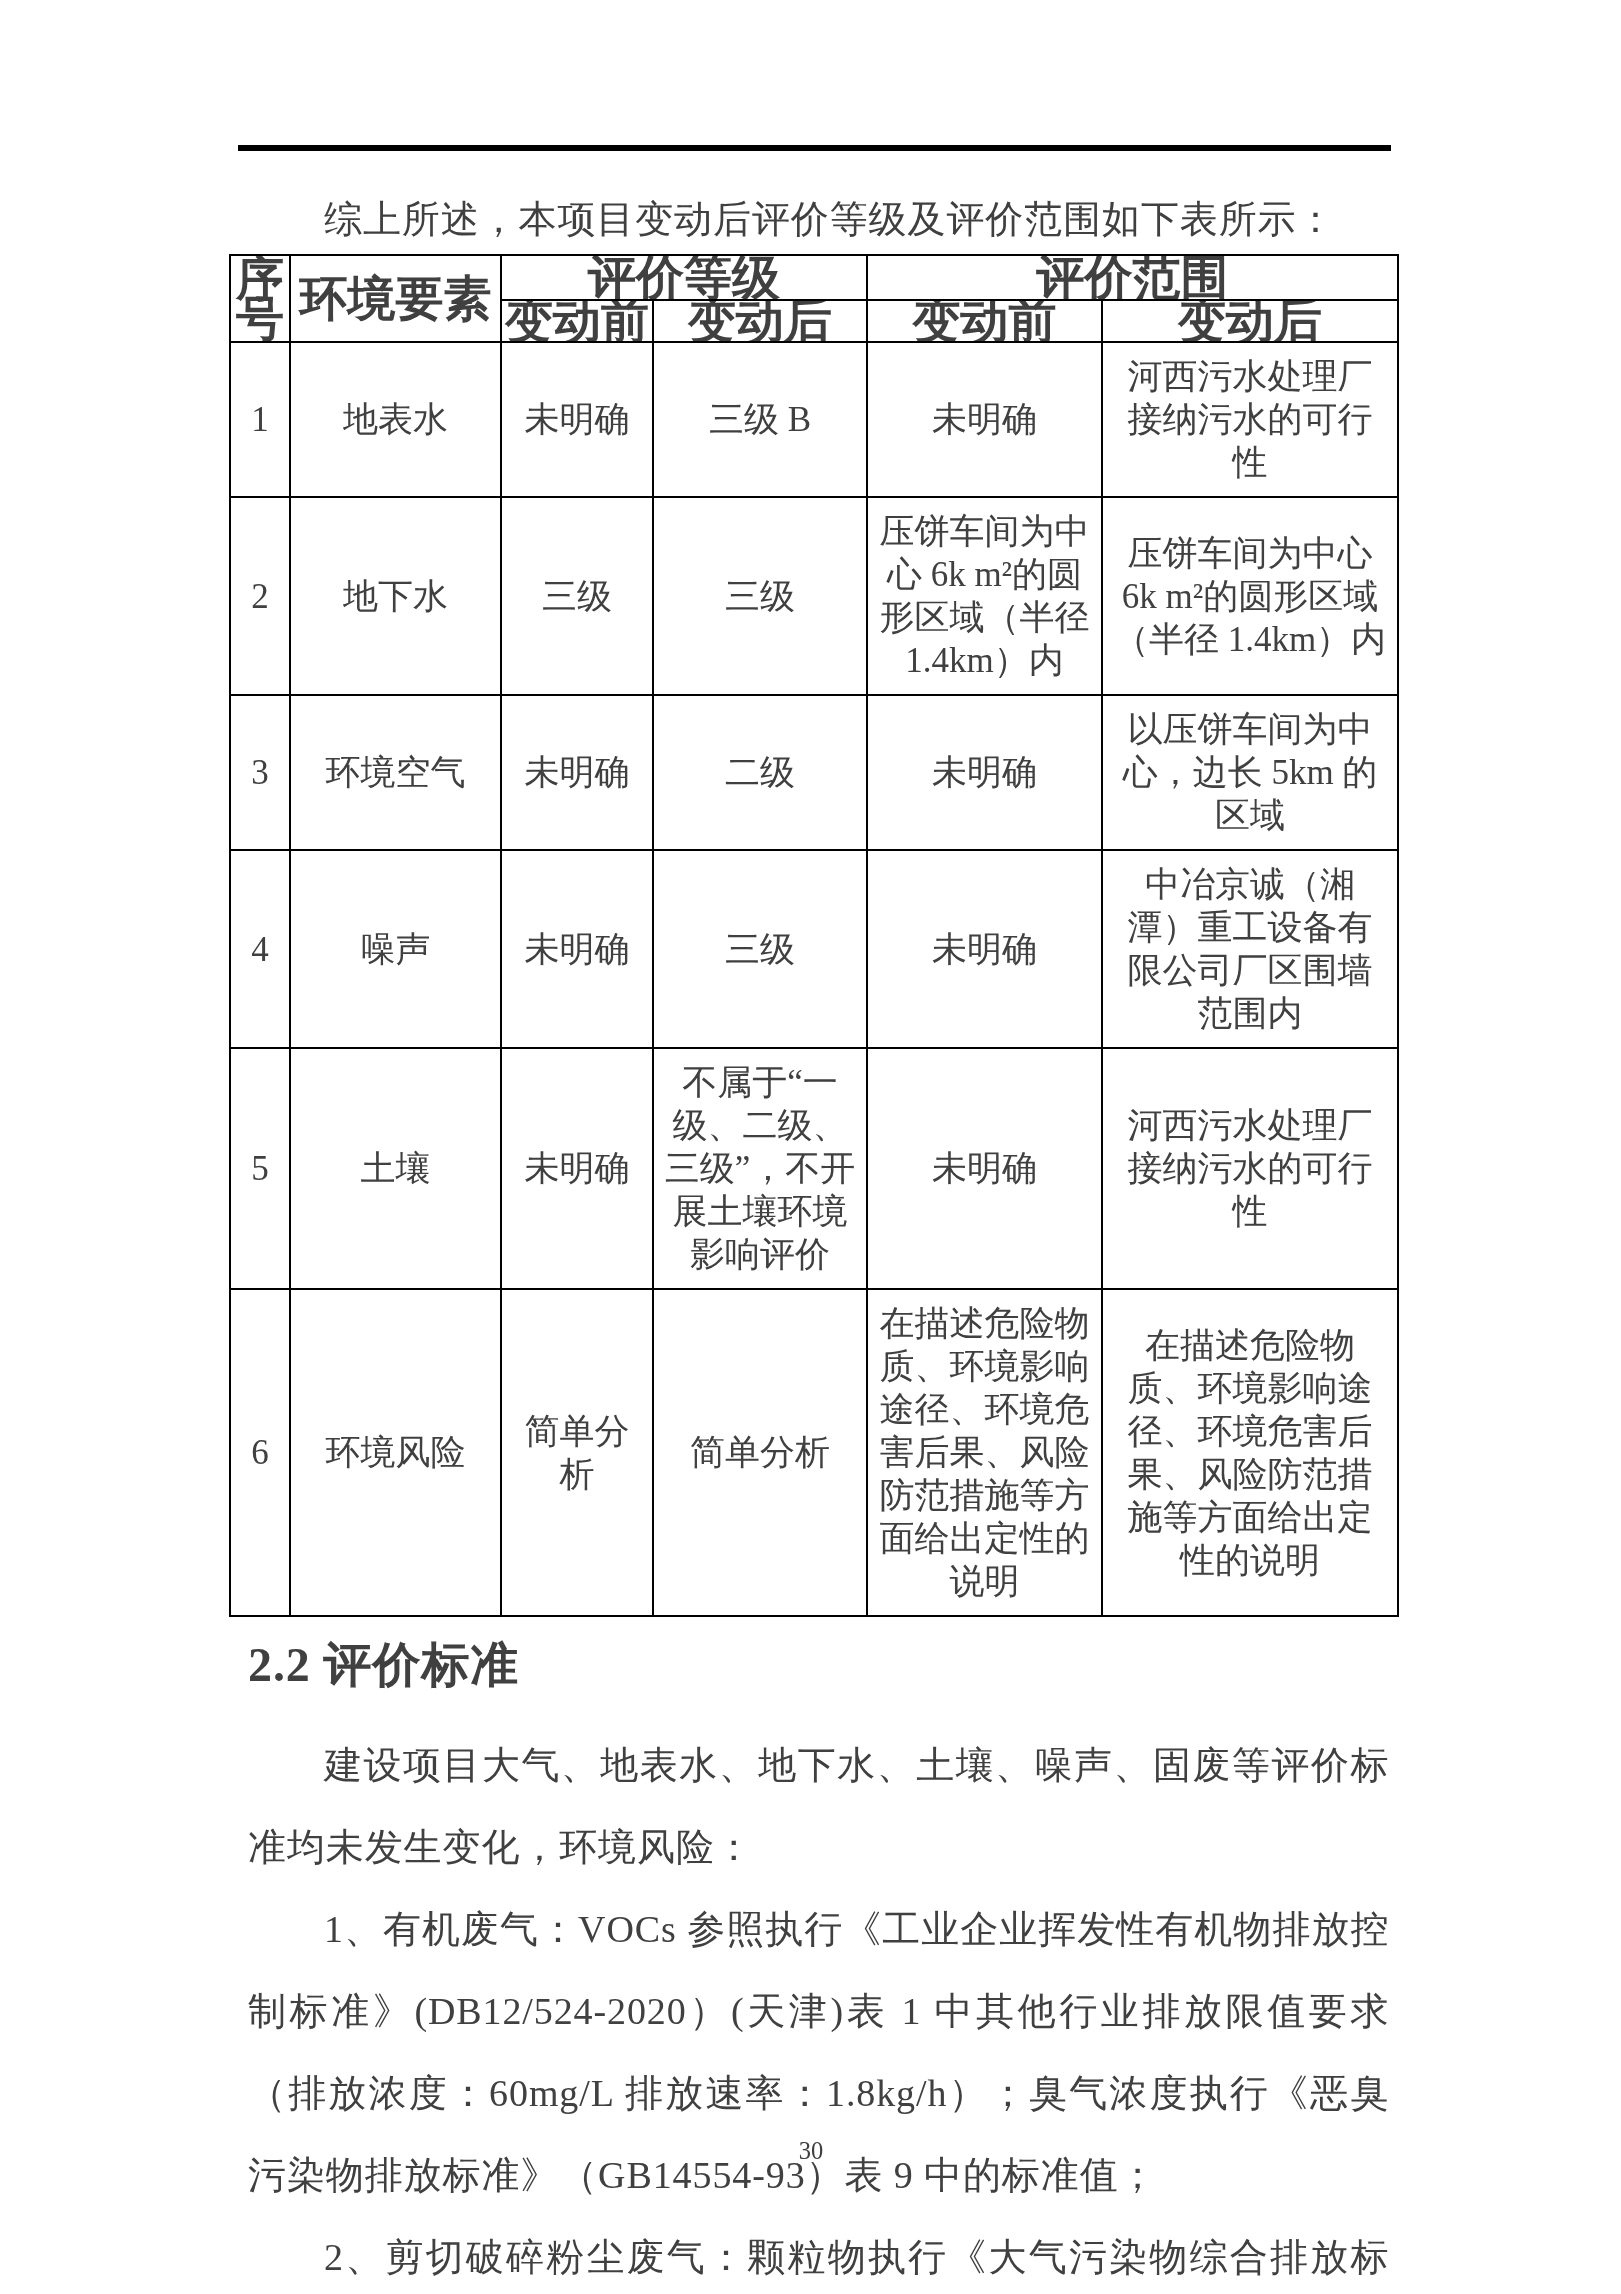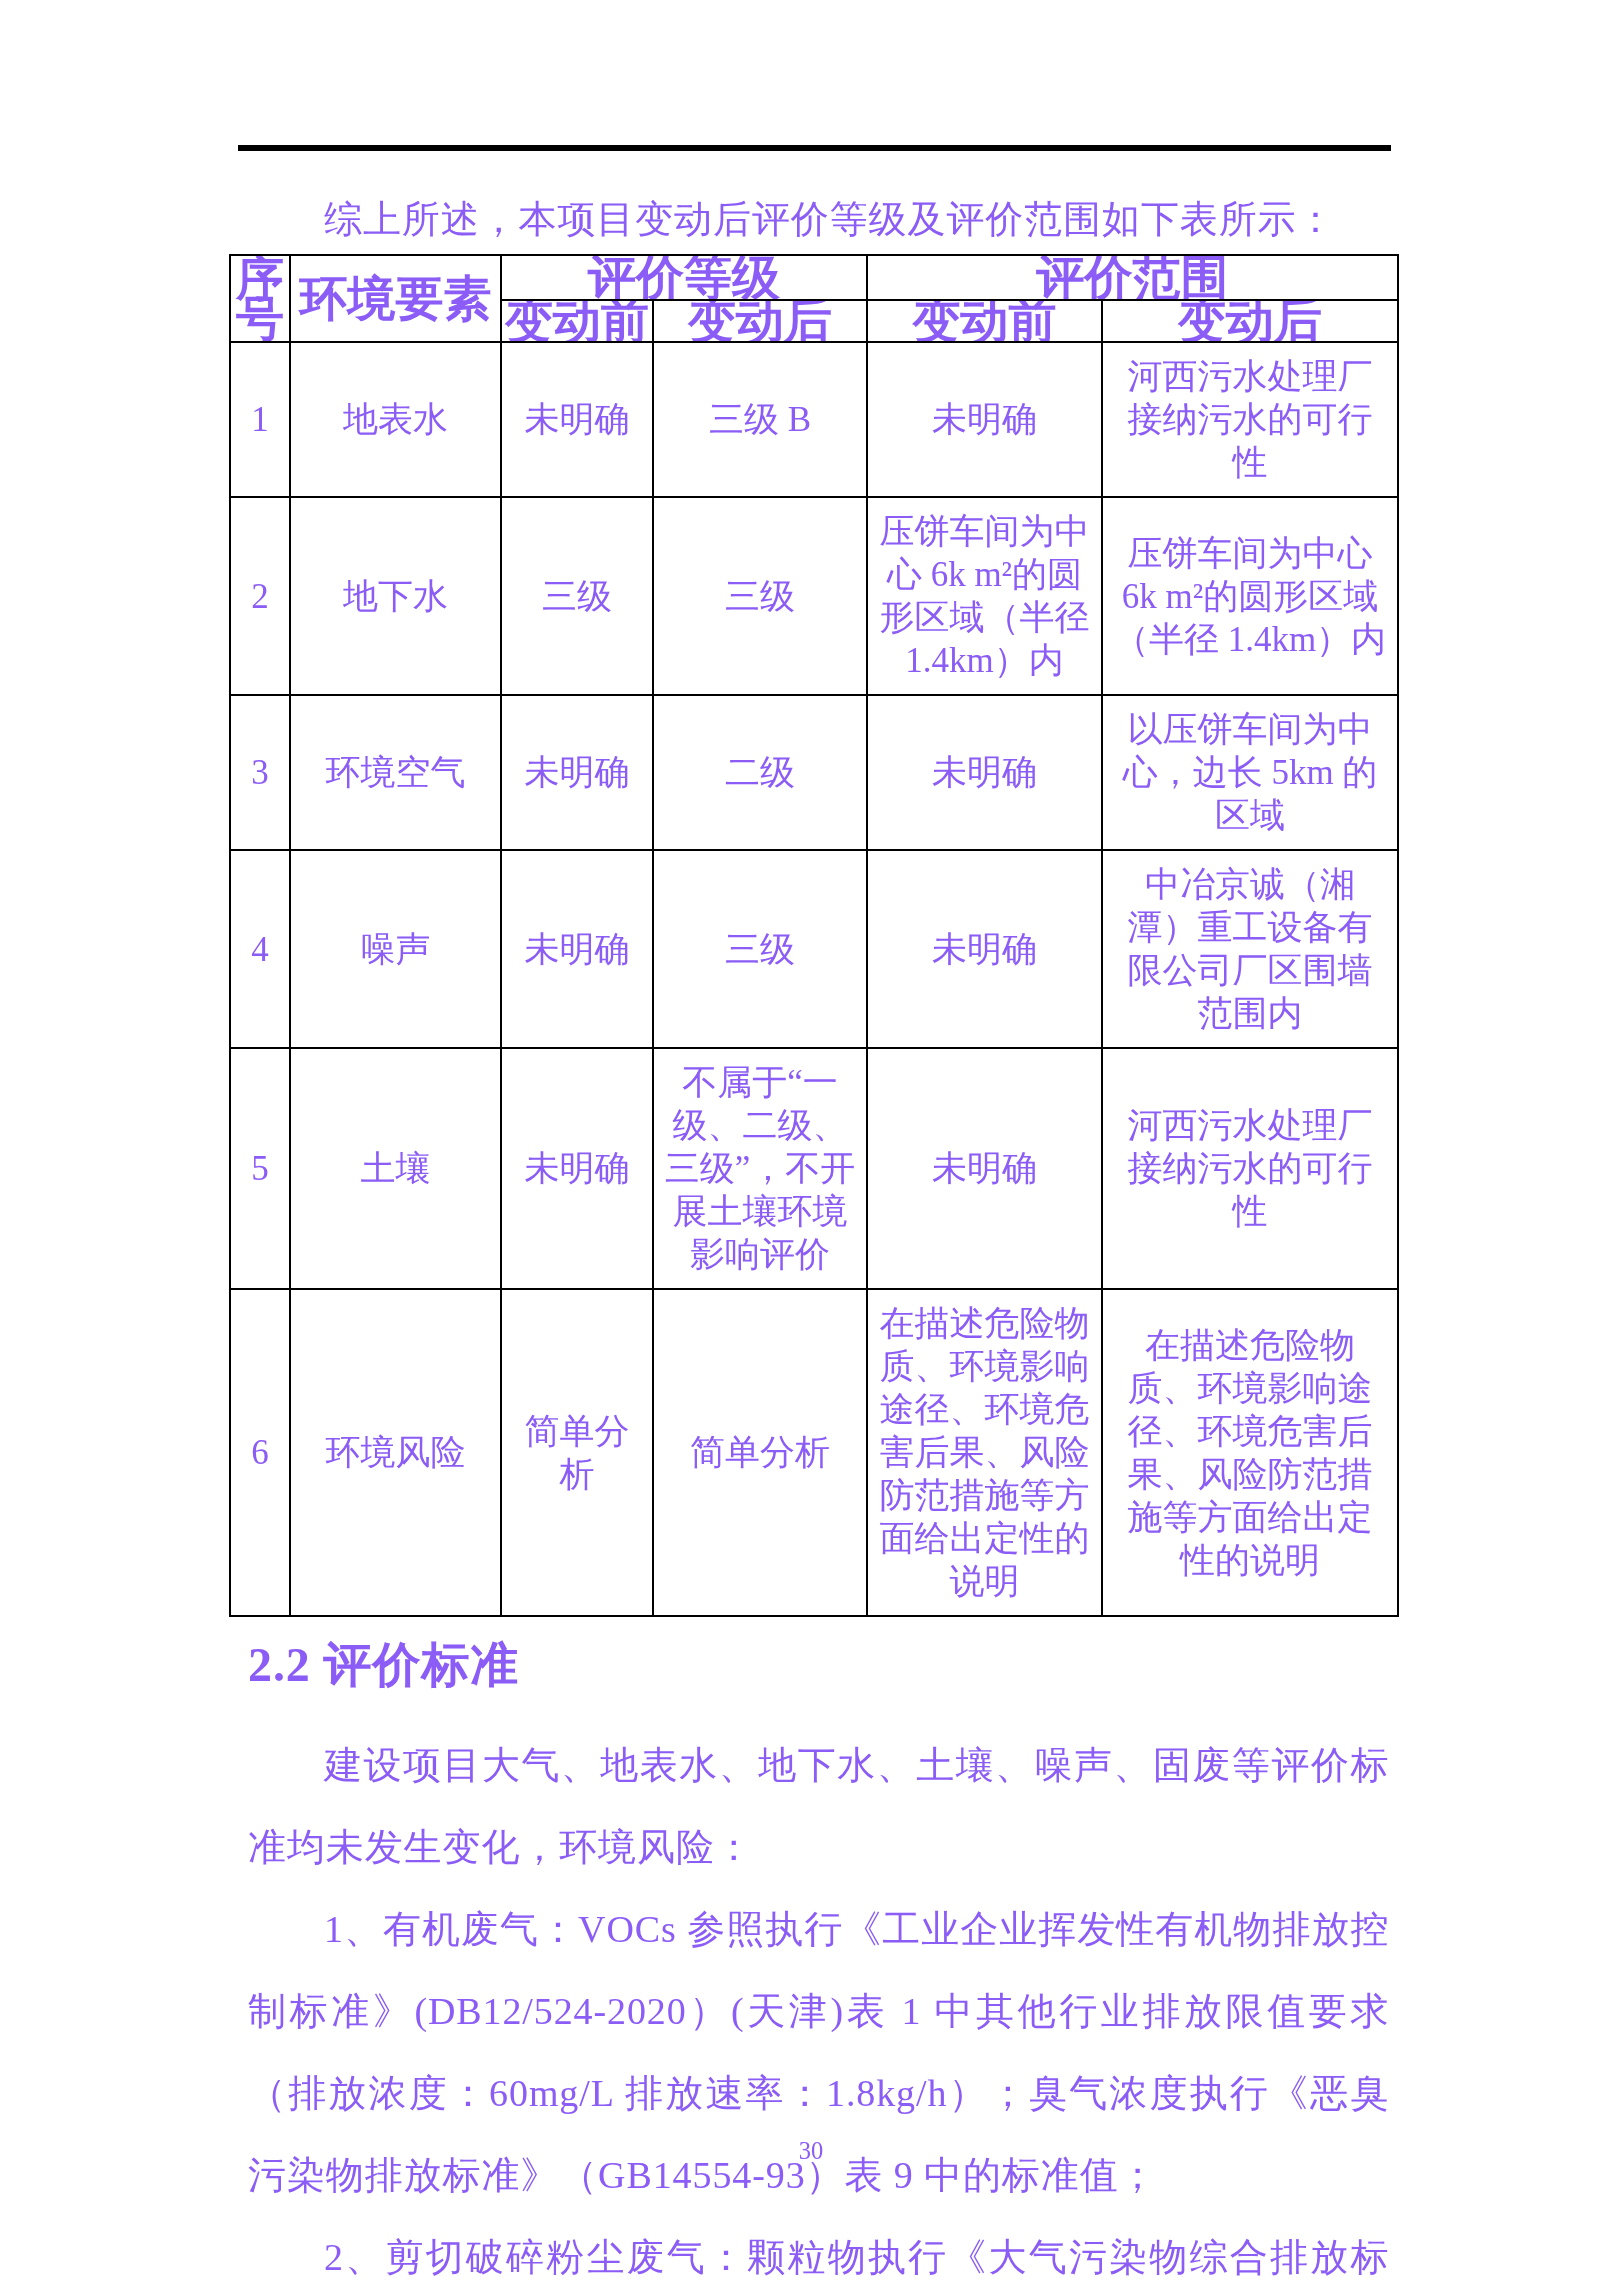--- a/index.html
+++ b/index.html
@@ -2,21 +2,21 @@
 <html style="font-size:14.5px"><head>
 <meta charset="utf-8">
 <style>
   * { margin:0; padding:0; box-sizing:border-box; }
   html,body { background:#888; }
   .page {
     position:relative;
     width:1622px; height:2295px;
     background:#ffffff;
     margin:0 auto;
-    color:#8b5cf6;
+    color:#404040;
     font-family:"Liberation Serif","DejaVu Serif",serif;
     overflow:hidden;
   }
   .content { margin:0 220px 0 229px; }  
 
   .top-rule {
     margin:145px 11px 0 9px;
     border-top:6.4px solid #000;
     height:0;
   }

